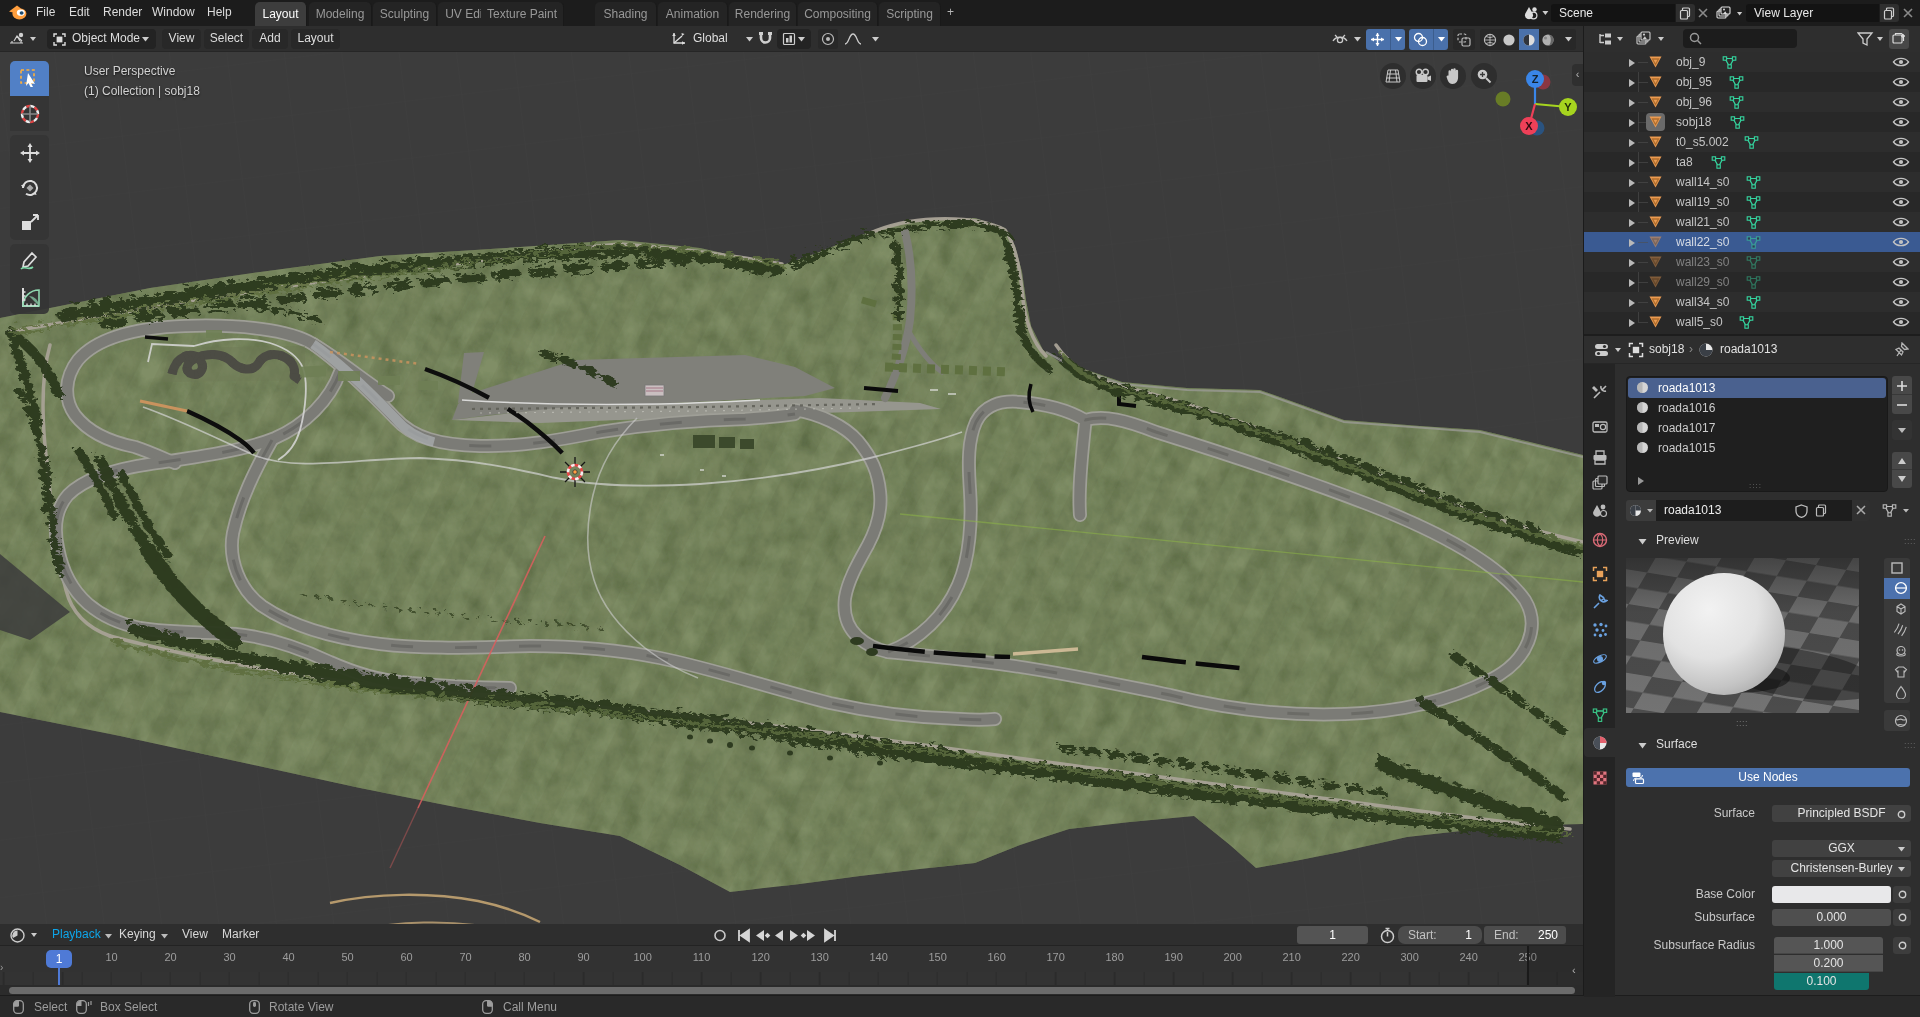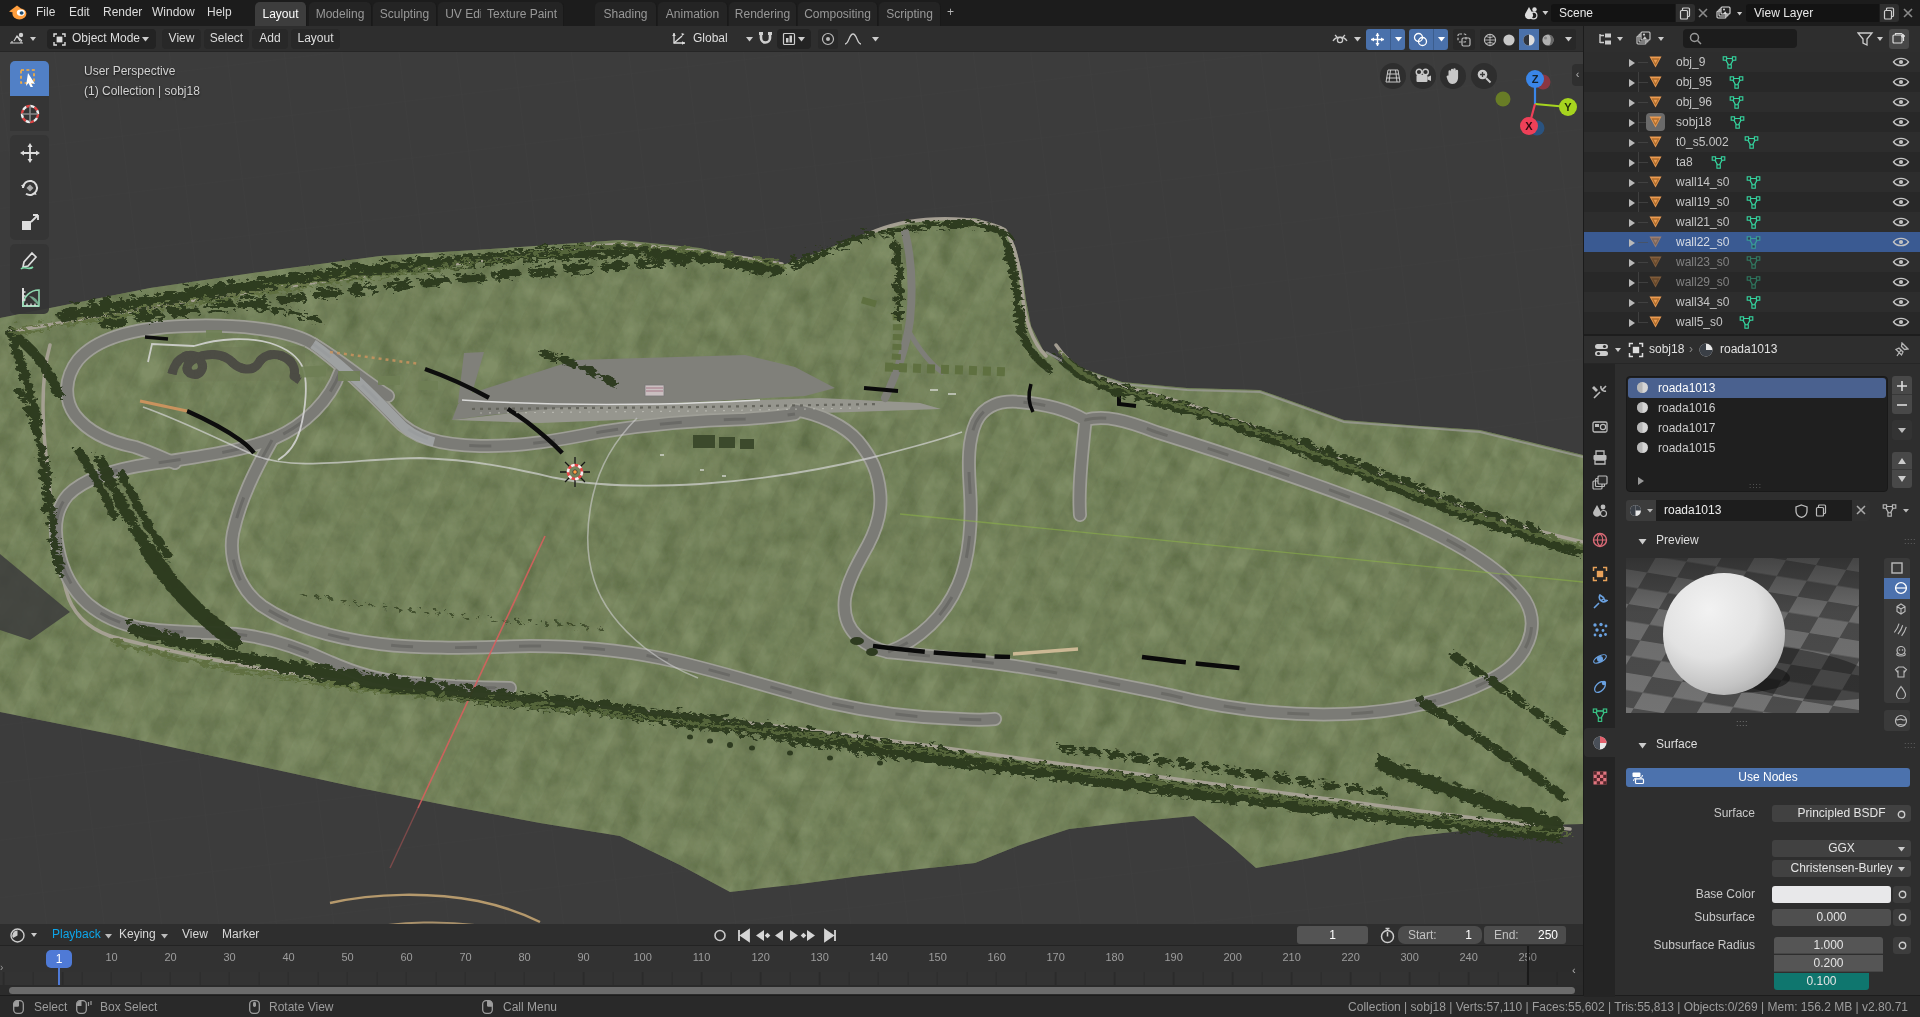--- a/index.html
+++ b/index.html
@@ -636,21 +636,20 @@
     <svg class="abs" style="left:249px;top:4px" width="11" height="14" viewBox="0 0 11 14">
         <rect x="0.7" y="0.7" width="9.6" height="12.6" rx="3.5" fill="none" stroke="#9d9d9d" stroke-width="1.3"></rect>
         <rect x="4" y="2" width="3" height="5" rx="1.4" fill="#9d9d9d"></rect>
       </svg>
     <div class="abs" style="left:269px;top:3.5px">Rotate View</div>
     <svg class="abs" style="left:482px;top:4px" width="11" height="14" viewBox="0 0 11 14">
         <rect x="0.7" y="0.7" width="9.6" height="12.6" rx="3.5" fill="none" stroke="#9d9d9d" stroke-width="1.3"></rect>
         <path d="M5.5 1 v5 M5.5 6 h4.8 M10.3 4 a4.8 4.8 0 0 0 -4.8 -3.3 v5.3 h4.8 z" stroke="#9d9d9d" stroke-width="1" fill="#9d9d9d"></path>
       </svg>
     <div class="abs" style="left:503px;top:3.5px">Call Menu</div>
-    <div class="abs" style="right:12px;top:3.5px">Collection | sobj18 | Verts:57,110 | Faces:55,602 | Tris:55,813 | Objects:0/269 | Mem: 156.2 MB | v2.80.71</div>
   </div>
   <div id="outliner">
     <div id="outl-head">
       <svg class="abs" style="left:14px;top:6px" width="28" height="14" viewBox="0 0 28 14">
         <path d="M2 2 v9 M2 3.5 h4 M2 10.5 h4" stroke="#ccc" stroke-width="1.4" fill="none"></path>
         <rect x="7" y="1.5" width="6" height="4" fill="#ccc"></rect>
           <rect x="7" y="8.5" width="6" height="4" fill="#ccc"></rect>
         <path d="M19 5 l3 4 3 -4 z" fill="#ccc"></path>
       </svg>
       <svg class="abs" style="left:52px;top:5px" width="30" height="16" viewBox="0 0 30 16">

